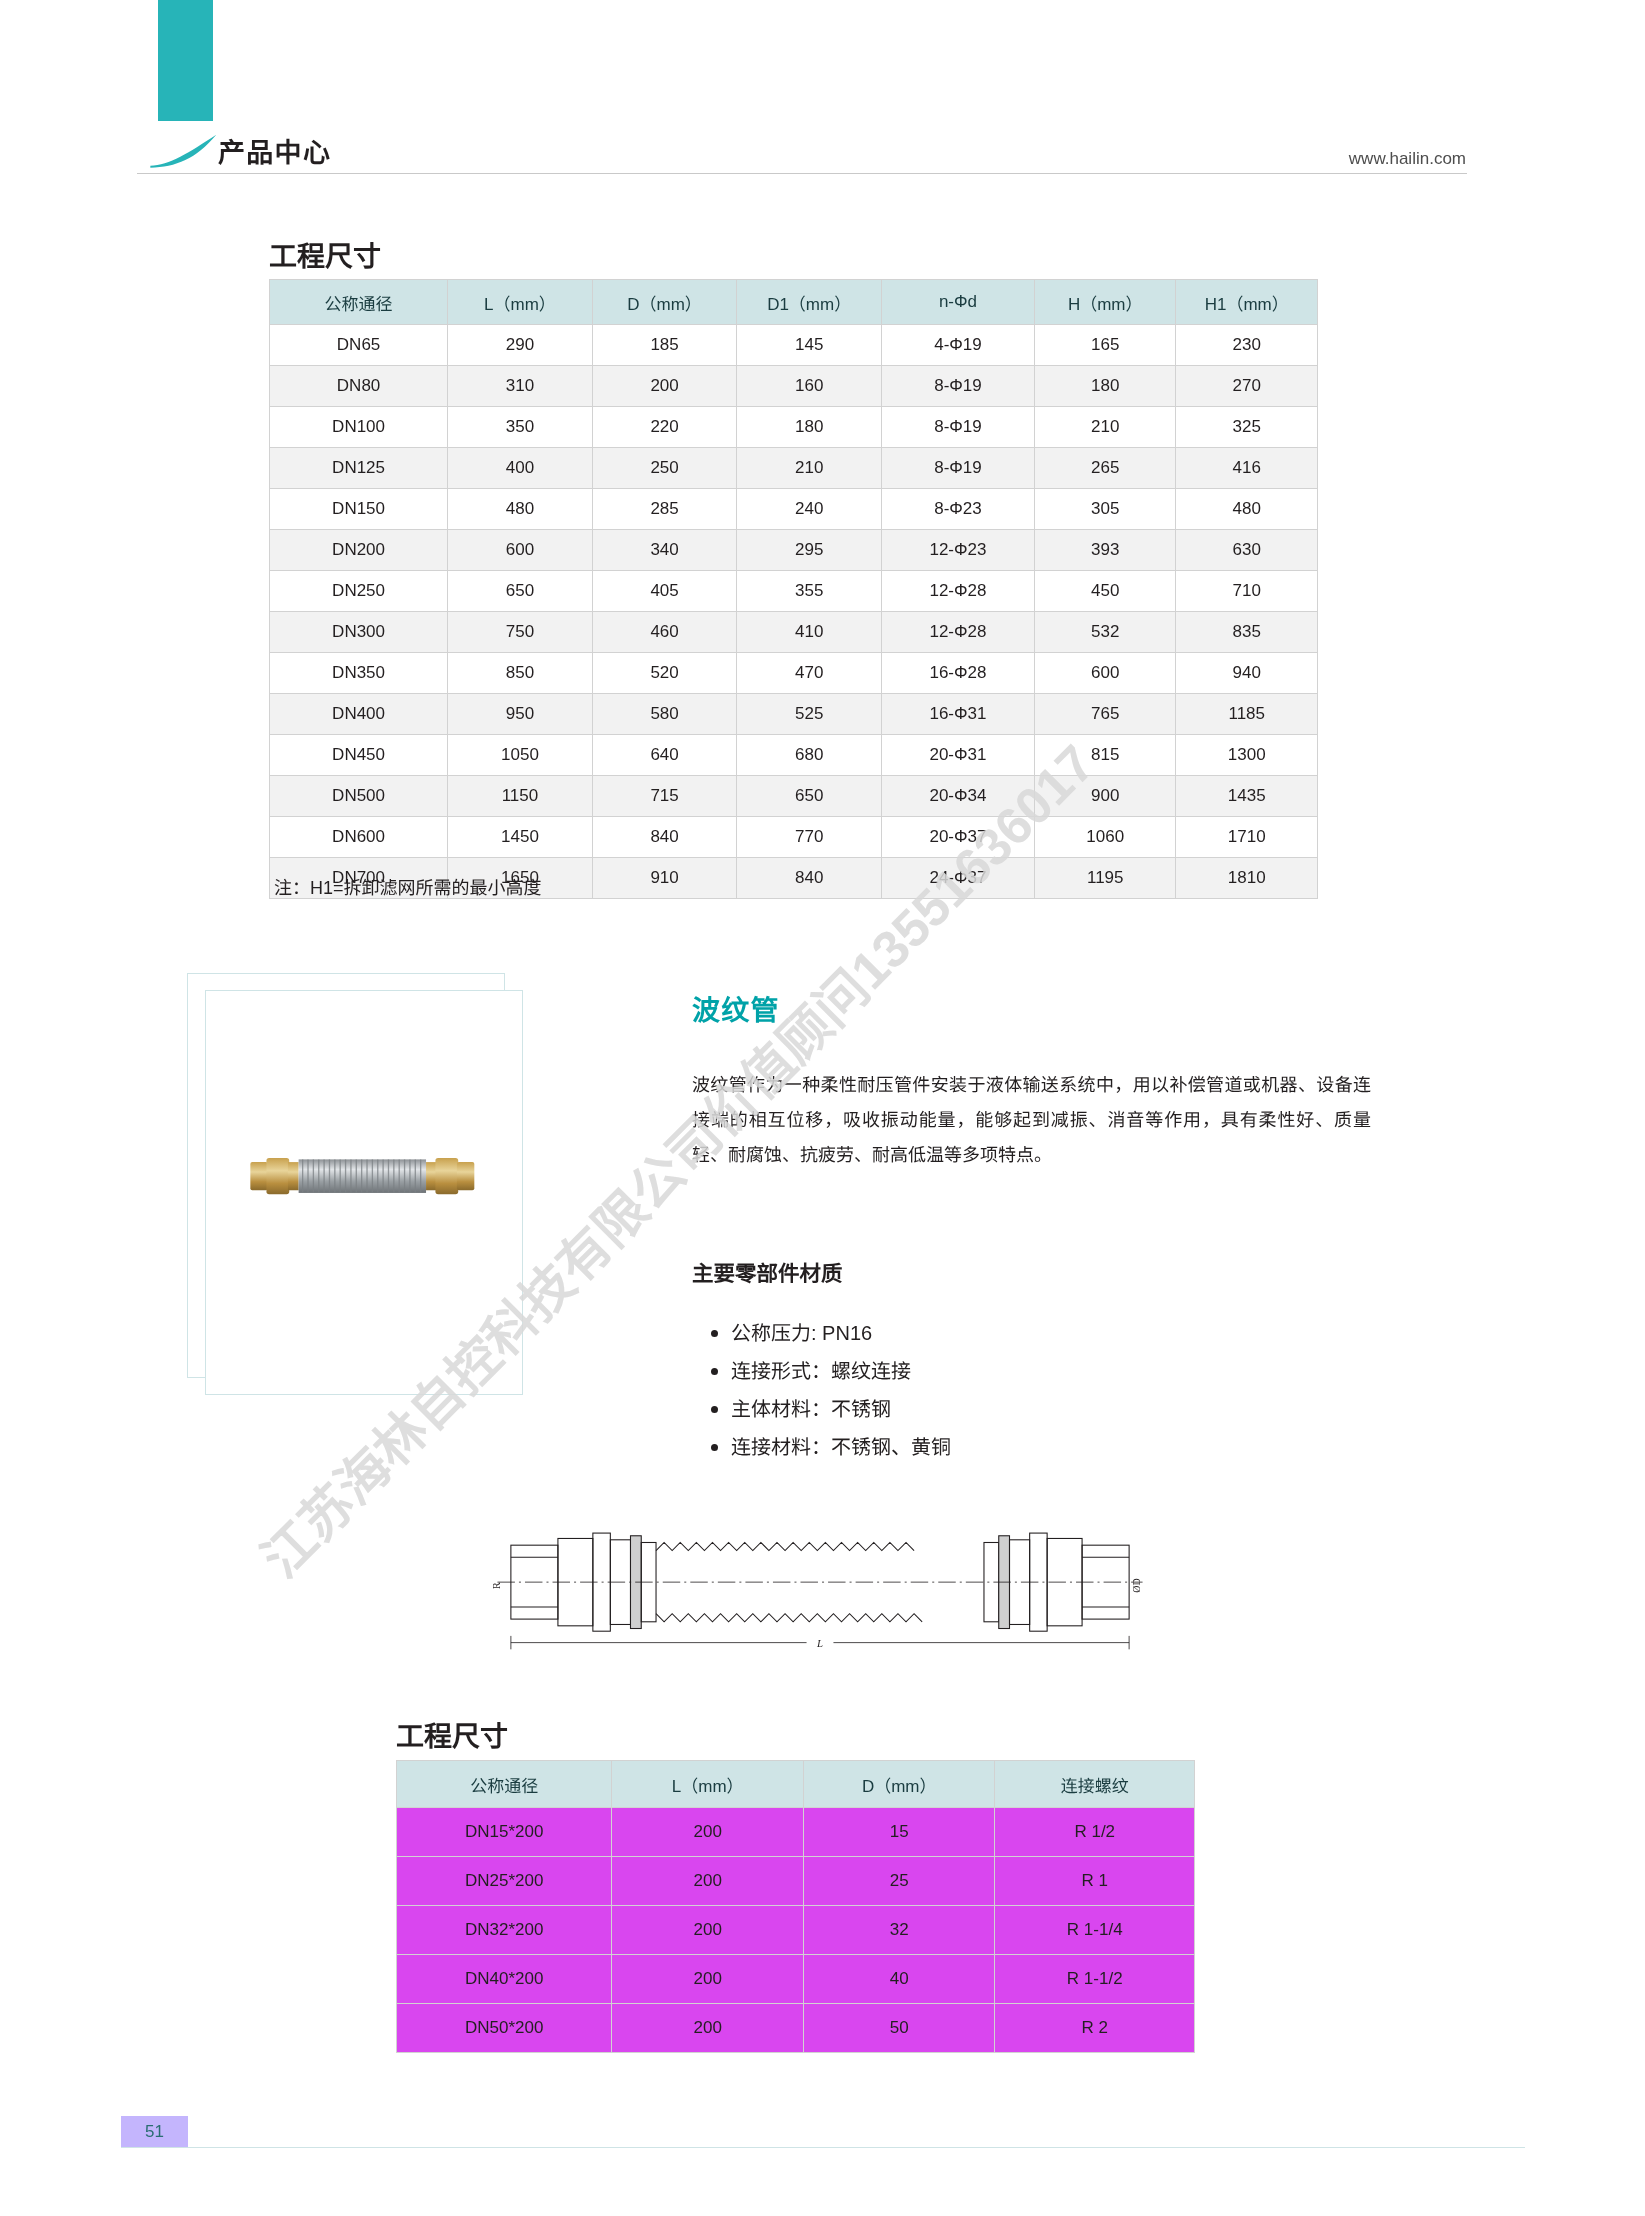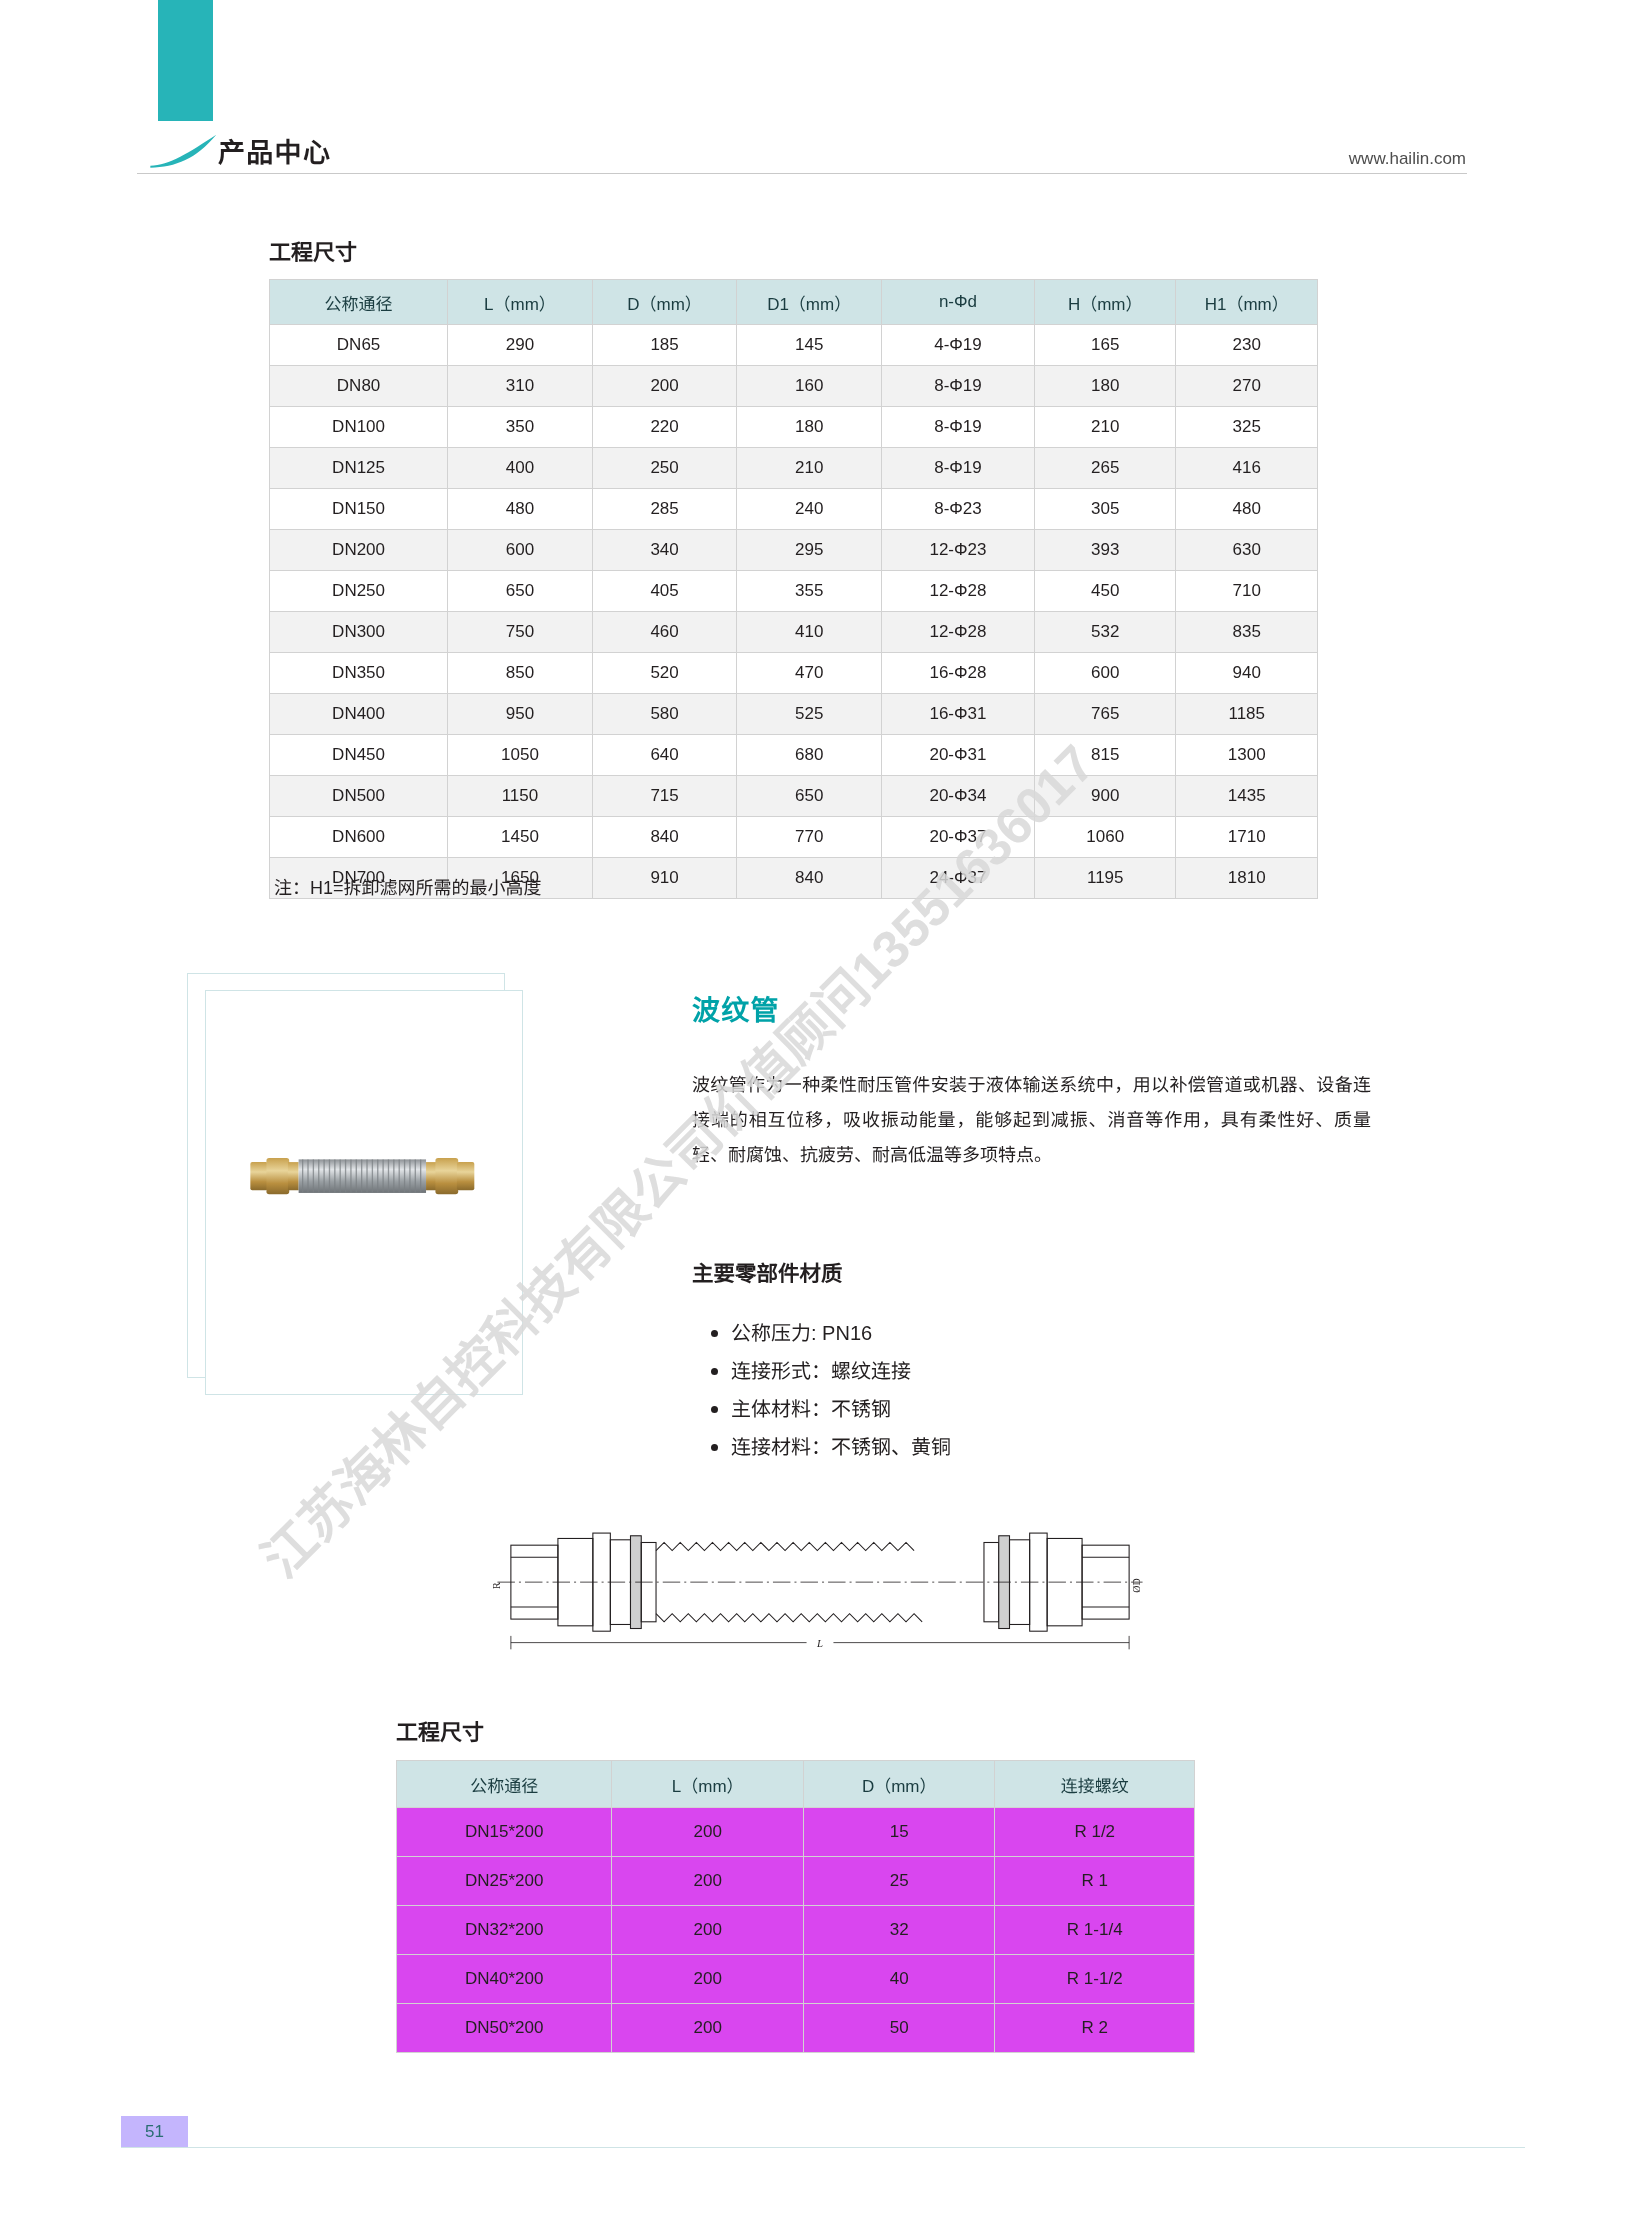--- a/index.html
+++ b/index.html
@@ -59,21 +59,21 @@
     position: absolute;
     right: 195px;
     top: 149px;
     font-size: 17px;
     color: #4d4d4d;
   }
 
   
   .section-title {
     position: absolute;
-    font-size: 22px;
+    font-size: 28px;
     font-weight: bold;
     color: #231f20;
   }
   #title-eng-1 { left: 269px; top: 234px; }
   #title-eng-2 { left: 396px; top: 1714px; }
 
   
   table {
     border-collapse: collapse;
     position: absolute;

